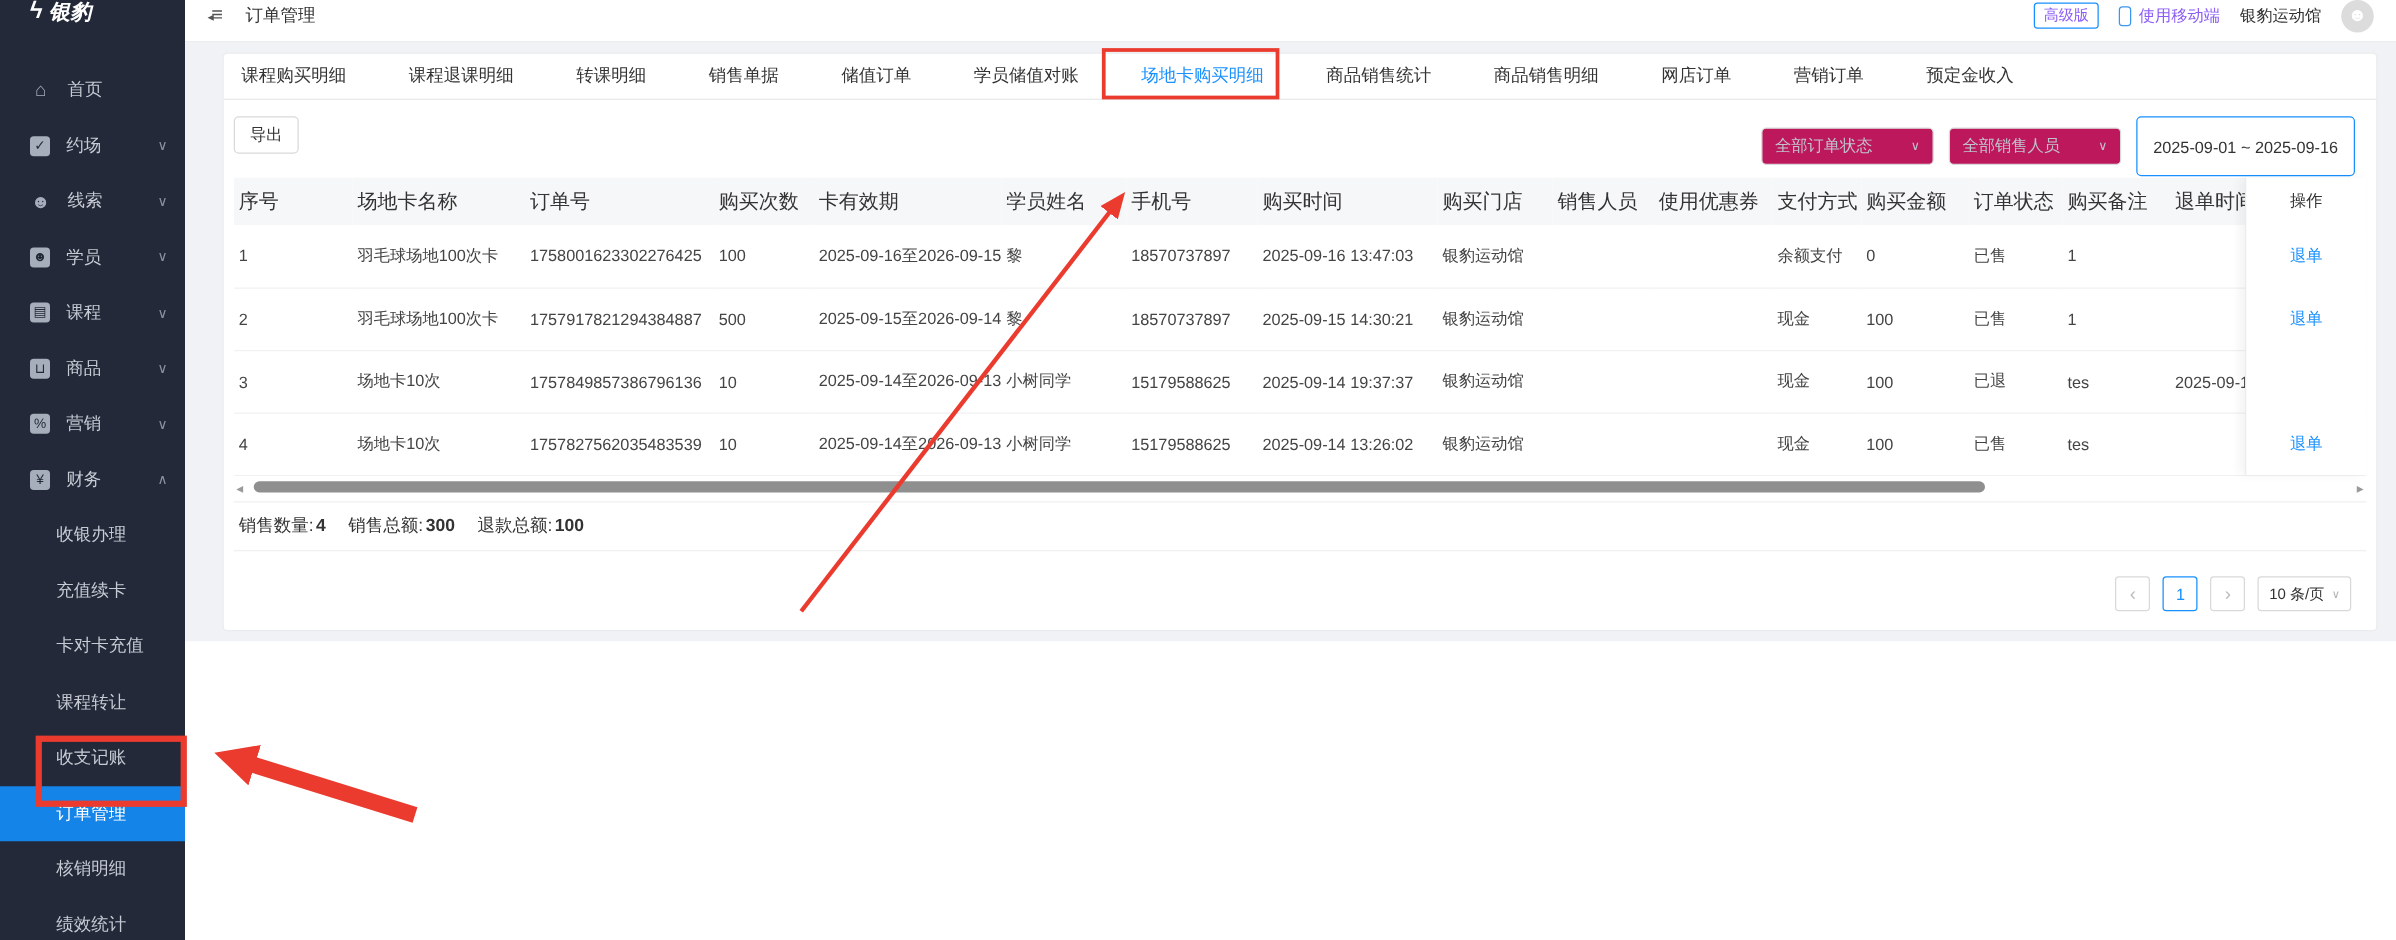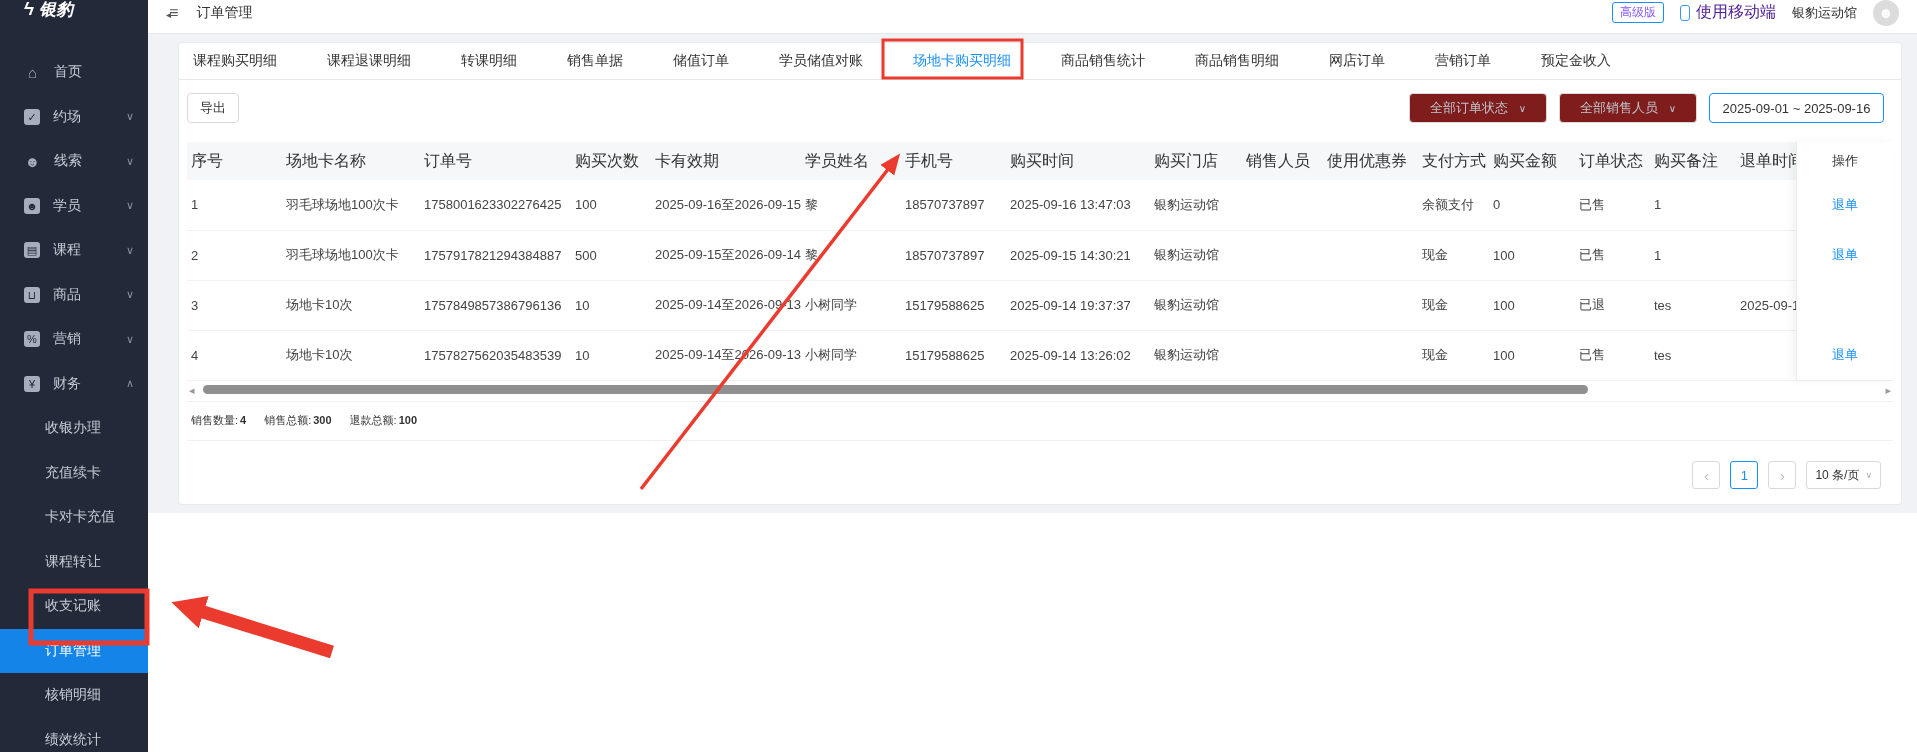--- a/index.html
+++ b/index.html
@@ -32,21 +32,21 @@
   
   .topbar { position:absolute; left:148px; top:0; right:0; height:34px; background:#fff;
     border-bottom:1px solid #e6e8eb; display:flex; align-items:center;
     padding:0 18px 8px 18px; z-index:2; }
   .collapse { font-size:16px; color:#555; margin-right:20px; cursor:pointer; letter-spacing:-2px;}
   .collapse .mini { font-size:10px; color:#555; }
   .tb-title { font-size:14px; color:#333; }
   .tb-right { margin-left:auto; display:flex; align-items:center; gap:16px; }
   .badge { color:#8b5cf6; border:1px solid #1890ff; border-radius:3px;
     font-size:12px; padding:1px 7px; cursor:pointer; }
-  .mobile { display:flex; align-items:center; gap:6px; font-size:16px; color:#4c1d95; cursor:pointer; }
+  .mobile { display:flex; align-items:center; gap:6px; font-size:13px; color:#8b5cf6; cursor:pointer; }
   .phone-ic { width:10px; height:16px; border:1.5px solid #3b97f2; border-radius:3px; }
   .store { font-size:13px; color:#333; cursor:pointer; }
   .avatar { width:26px; height:26px; border-radius:50%; background:#dcdcdc; color:#fff;
     display:flex; align-items:center; justify-content:center; font-size:15px; cursor:pointer; }
 
   .gray-band { position:absolute; left:148px; top:34px; right:0; height:479px; background:#f0f2f5; }
 
   
   .card { position:absolute; left:178px; top:42px; width:1724px; height:463px;
     background:#fff; border:1px solid #e9ebee; border-radius:4px; z-index:2; }
@@ -54,24 +54,24 @@
     border-bottom:1px solid #e8e8e8; font-size:14px; color:#333; }
   .tab { cursor:pointer; white-space:nowrap; }
   .tab.active { color:#1890ff; }
 
   .toolbar { position:relative; height:62px; }
   .export-btn { position:absolute; left:8px; top:13px; width:52px; height:30px;
     border:1px solid #d9d9d9; border-radius:4px; background:#fff; font-size:13px;
     color:#333; display:flex; align-items:center; justify-content:center; cursor:pointer; }
   .filters { position:absolute; right:17px; top:13px; display:flex; gap:12px; align-items:center; }
   .select { width:138px; height:30px; border:1px solid #d9d9d9; border-radius:4px;
-    display:flex; align-items:center; justify-content:space-between; padding:0 20px;
-    font-size:13px; color:#c0c4cc; background:#7f1d1d; cursor:pointer; }
+    display:flex; align-items:center; justify-content:space-between; padding:0 10px;
+    font-size:13px; color:#c0c4cc; background:#be185d; cursor:pointer; }
   .select .caret { font-size:10px; color:#c0c4cc; }
-  .daterange { width:175px; height:30px; border:1px solid #1890ff; border-radius:4px;
+  .daterange { width:175px; height:48px; border:1px solid #1890ff; border-radius:4px;
     display:flex; align-items:center; justify-content:center; font-size:13px; color:#333;
     background:#fff; cursor:pointer; }
   .search { width:210px; height:30px; border:1px solid #d9d9d9; border-radius:4px;
     font-size:13px; padding:0 10px; color:#333; outline:none;
     font-family:"Liberation Sans","DejaVu Sans",sans-serif; }
   .search::placeholder { color:#c0c4cc; }
 
   
   .table-zone { position:relative; margin:0 8px; }
   .table-clip { width:1706px; overflow:hidden; }
@@ -87,21 +87,21 @@
   .op-cell { height:50px; display:flex; align-items:center; justify-content:center; font-size:13px; }
   .op-cell a { color:#1890ff; text-decoration:none; cursor:pointer; }
 
   .hscroll { position:relative; height:14px; margin-top:2px; }
   .hs-arrow { position:absolute; top:1px; font-size:11px; color:#9a9a9a; cursor:pointer; }
   .hs-arrow.left { left:2px; } .hs-arrow.right { right:2px; }
   .hs-thumb { position:absolute; left:16px; top:2px; width:1385px; height:9px;
     background:#8f8f8f; border-radius:5px; cursor:pointer; }
 
   .summary { margin:4px 8px 0; border-top:1px solid #f0f0f0; border-bottom:1px solid #f0f0f0;
-    height:40px; display:flex; align-items:center; gap:18px; font-size:11px; color:#333;
+    height:40px; display:flex; align-items:center; gap:18px; font-size:14px; color:#333;
     padding-left:4px; }
   .sum-item b { margin-left:2px; }
 
   .pagination { position:absolute; right:20px; top:418px; display:flex; align-items:center; gap:10px; }
   .pg-btn { width:28px; height:28px; border:1px solid #d9d9d9; border-radius:3px;
     display:flex; align-items:center; justify-content:center; color:#bbb; font-size:15px;
     background:#fff; cursor:pointer; }
   .pg-cur { width:28px; height:28px; border:1px solid #1890ff; border-radius:3px;
     display:flex; align-items:center; justify-content:center; color:#1890ff; font-size:13px;
     background:#fff; cursor:pointer; }

